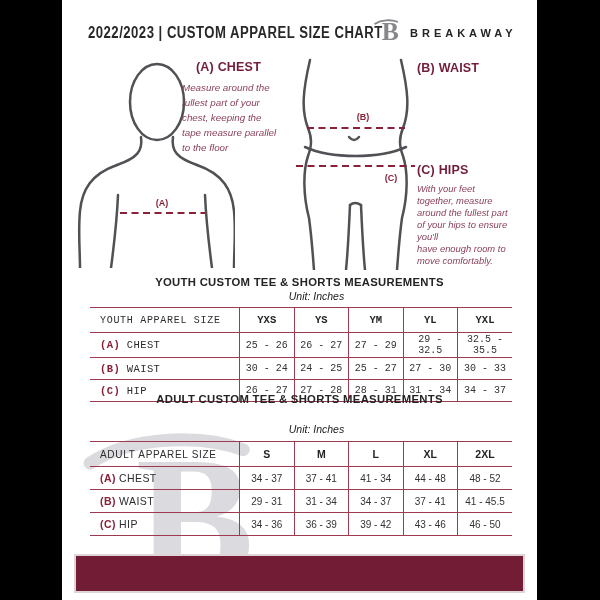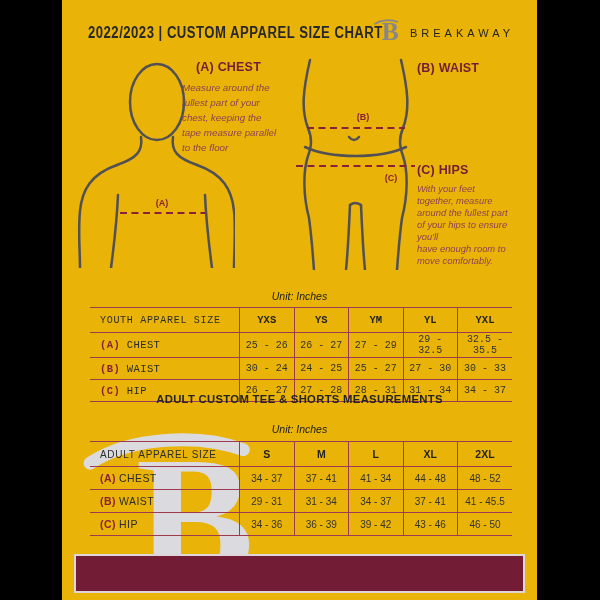--- a/index.html
+++ b/index.html
@@ -1,24 +1,24 @@
 <!DOCTYPE html>
 <html><head>
 <meta charset="utf-8">
 <style>
   html,body{margin:0;padding:0;}
   body{width:600px;height:600px;background:#000;position:relative;overflow:hidden;
        font-family:"Liberation Sans",sans-serif;}
-  .doc{position:absolute;left:62px;top:0;width:475px;height:600px;background:#eab308;overflow:hidden;}
+  .doc{position:absolute;left:62px;top:0;width:475px;height:600px;background:#ffffff;overflow:hidden;}
 
   
   .hdr-title{position:absolute;left:26px;top:24px;font-size:16px;font-weight:800;color:#28282a;
              letter-spacing:.6px;transform:scaleX(.82);transform-origin:left top;white-space:nowrap;}
   .logo{position:absolute;left:312px;top:13px;width:31px;height:33px;color:#86868b;}
-  .brand{position:absolute;left:348px;top:27px;font-size:11px;font-weight:400;letter-spacing:4px;color:#242426;}
+  .brand{position:absolute;left:348px;top:27px;font-size:11px;font-weight:700;letter-spacing:4px;color:#242426;}
 
   
   .fig{position:absolute;}
   #fig-chest{left:13px;top:55px;}
   #fig-lower{left:231px;top:58px;}
   .fig path,.fig ellipse{fill:none;stroke:#505055;stroke-width:2.5;stroke-linecap:round;}
   .dash{stroke:#8a2138;stroke-width:2.2;stroke-dasharray:7,4.5;fill:none;}
   .marker{font:700 9px "Liberation Sans",sans-serif;fill:#8a2138;}
 
   
@@ -26,21 +26,21 @@
   .guide-body{position:absolute;font-size:9.8px;font-style:italic;color:#8a3f55;width:118px;
               white-space:pre-line;z-index:1;}
   #chest-head{left:134px;top:60px;} #chest-body{left:120px;top:80px;line-height:15px;}
   #waist-head{left:355px;top:61px;} #waist-body{left:355px;top:81px;line-height:13px;}
   #hips-head{left:355px;top:163px;} #hips-body{left:355px;top:183px;line-height:12px;font-size:9.4px;}
 
   
   .section-title{position:absolute;left:0;width:475px;text-align:center;font-size:11.3px;font-weight:800;
                  color:#242424;letter-spacing:.3px;z-index:1;}
   .section-unit{position:absolute;left:0;width:475px;text-align:center;font-size:10.5px;font-style:italic;
-                font-weight:500;color:#202020;z-index:1;}
+                font-weight:500;color:#202020;z-index:1;padding-left:17px;}
   #youth-title{top:276px;} #youth-unit{top:290px;}
   #adult-title{top:393px;} #adult-unit{top:423px;}
 
   
   .size-table{position:absolute;left:28px;width:422px;border-collapse:collapse;table-layout:fixed;z-index:1;}
   #youth-table{top:307px;font-family:Liberation Mono, monospace;} #adult-table{top:441px;}
   .size-table thead tr{height:25px;border-top:1.2px solid #9e3a50;border-bottom:1.2px solid #9e3a50;}
   #youth-table tbody tr{height:22px;border-bottom:1.2px solid #9e3a50;}
   #adult-table tbody tr{height:23px;border-bottom:1.2px solid #9e3a50;}
   .size-table th+th,.size-table td+td{border-left:1.2px solid #9e3a50;}
@@ -115,20 +115,21 @@
   <div id="waist-head" class="guide-head">(B) WAIST</div>
   <div id="hips-head" class="guide-head">(C) HIPS</div>
   <div id="hips-body" class="guide-body">With your feet
 together, measure
 around the fullest part
 of your hips to ensure
 you'll
 have enough room to
 move comfortably.</div>
 
+  <div id="youth-title" class="section-title">YOUTH CUSTOM TEE &amp; SHORTS MEASUREMENTS</div>
   <div id="youth-unit" class="section-unit">Unit: Inches</div>
   <table id="youth-table" class="size-table">
     <thead>
         <tr>
           <th class="label-col">YOUTH APPAREL SIZE</th>
           <th class="size-col">YXS</th>
           <th class="size-col">YS</th>
           <th class="size-col">YM</th>
           <th class="size-col">YL</th>
           <th class="size-col">YXL</th>

